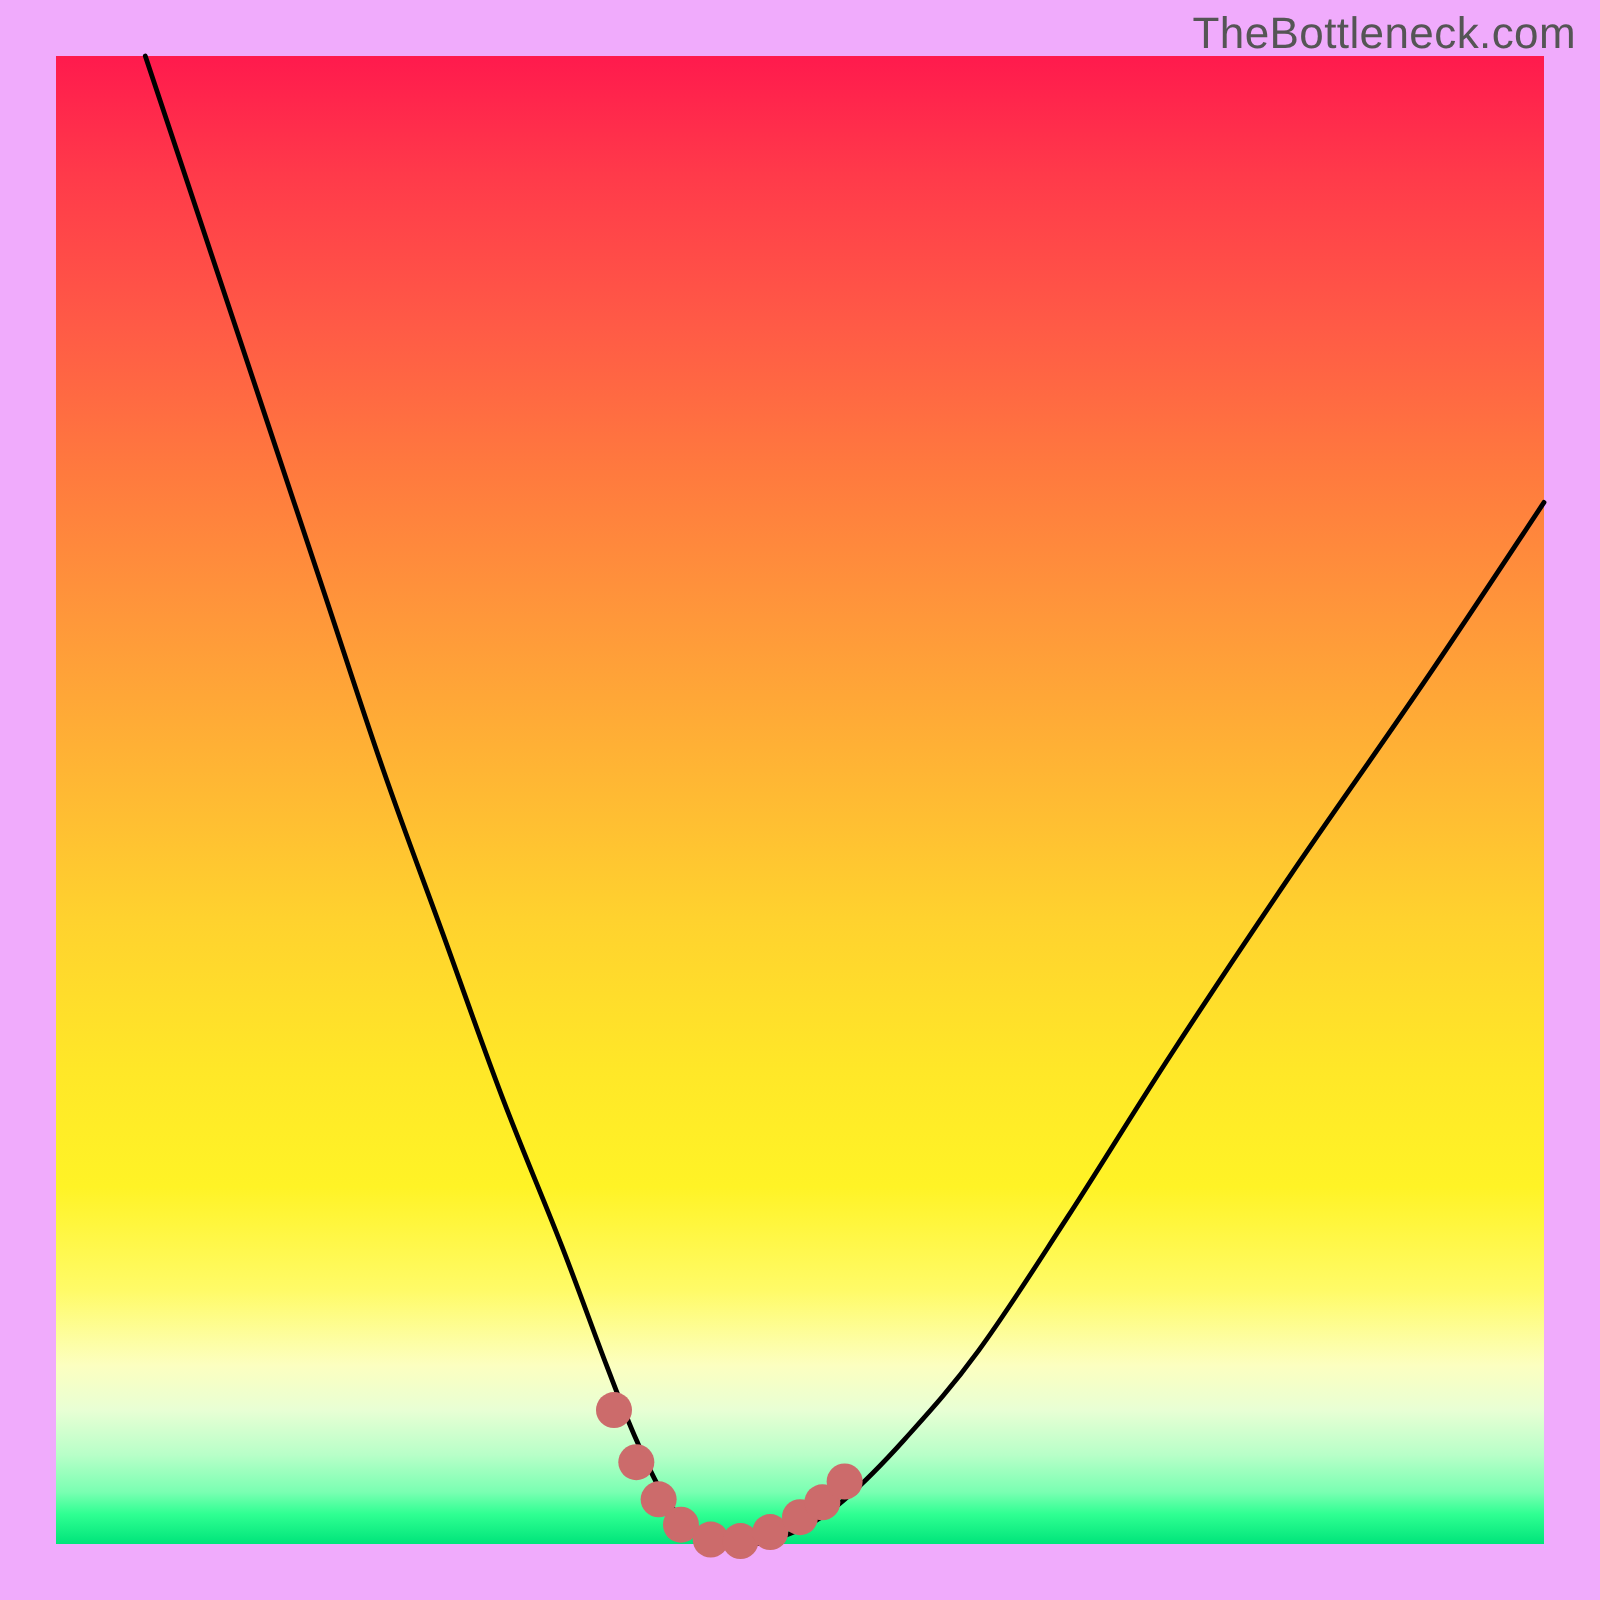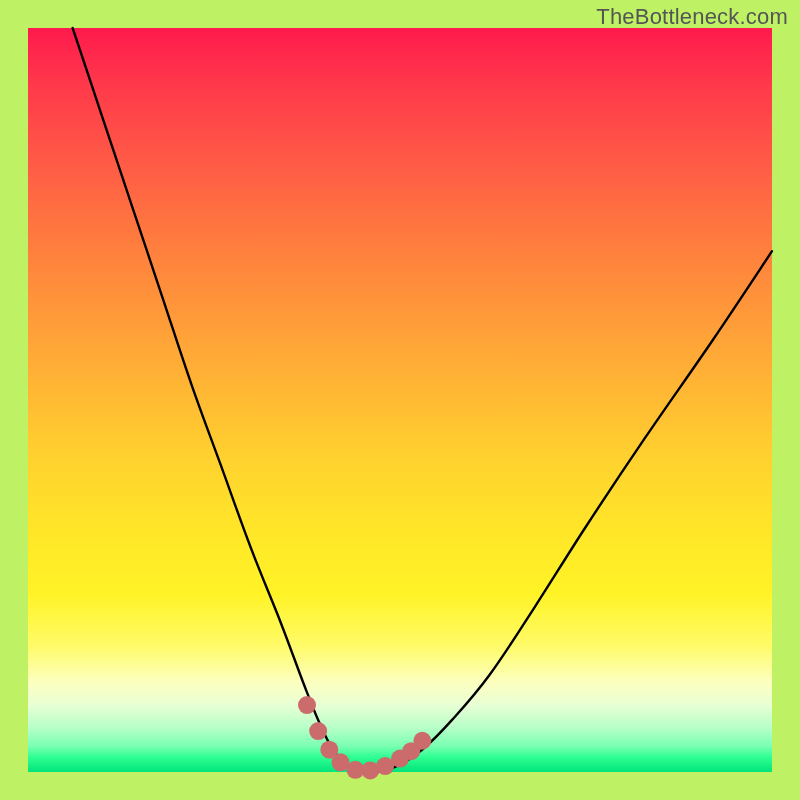--- a/index.html
+++ b/index.html
@@ -10,21 +10,21 @@
     background: #000;
     overflow: hidden;
     font-family: Arial, Helvetica, sans-serif;
   }
   .frame {
     position: absolute;
     left: 0;
     top: 0;
     width: 800px;
     height: 800px;
-    background: #bef264;
+    background: #f0abfc;
   }
   .plot {
     position: absolute;
     left: 28px;
     top: 28px;
     width: 744px;
     height: 744px;
     background: linear-gradient(to bottom,
       #ff1a4d 0%,
       #ff3a4a 8%,

